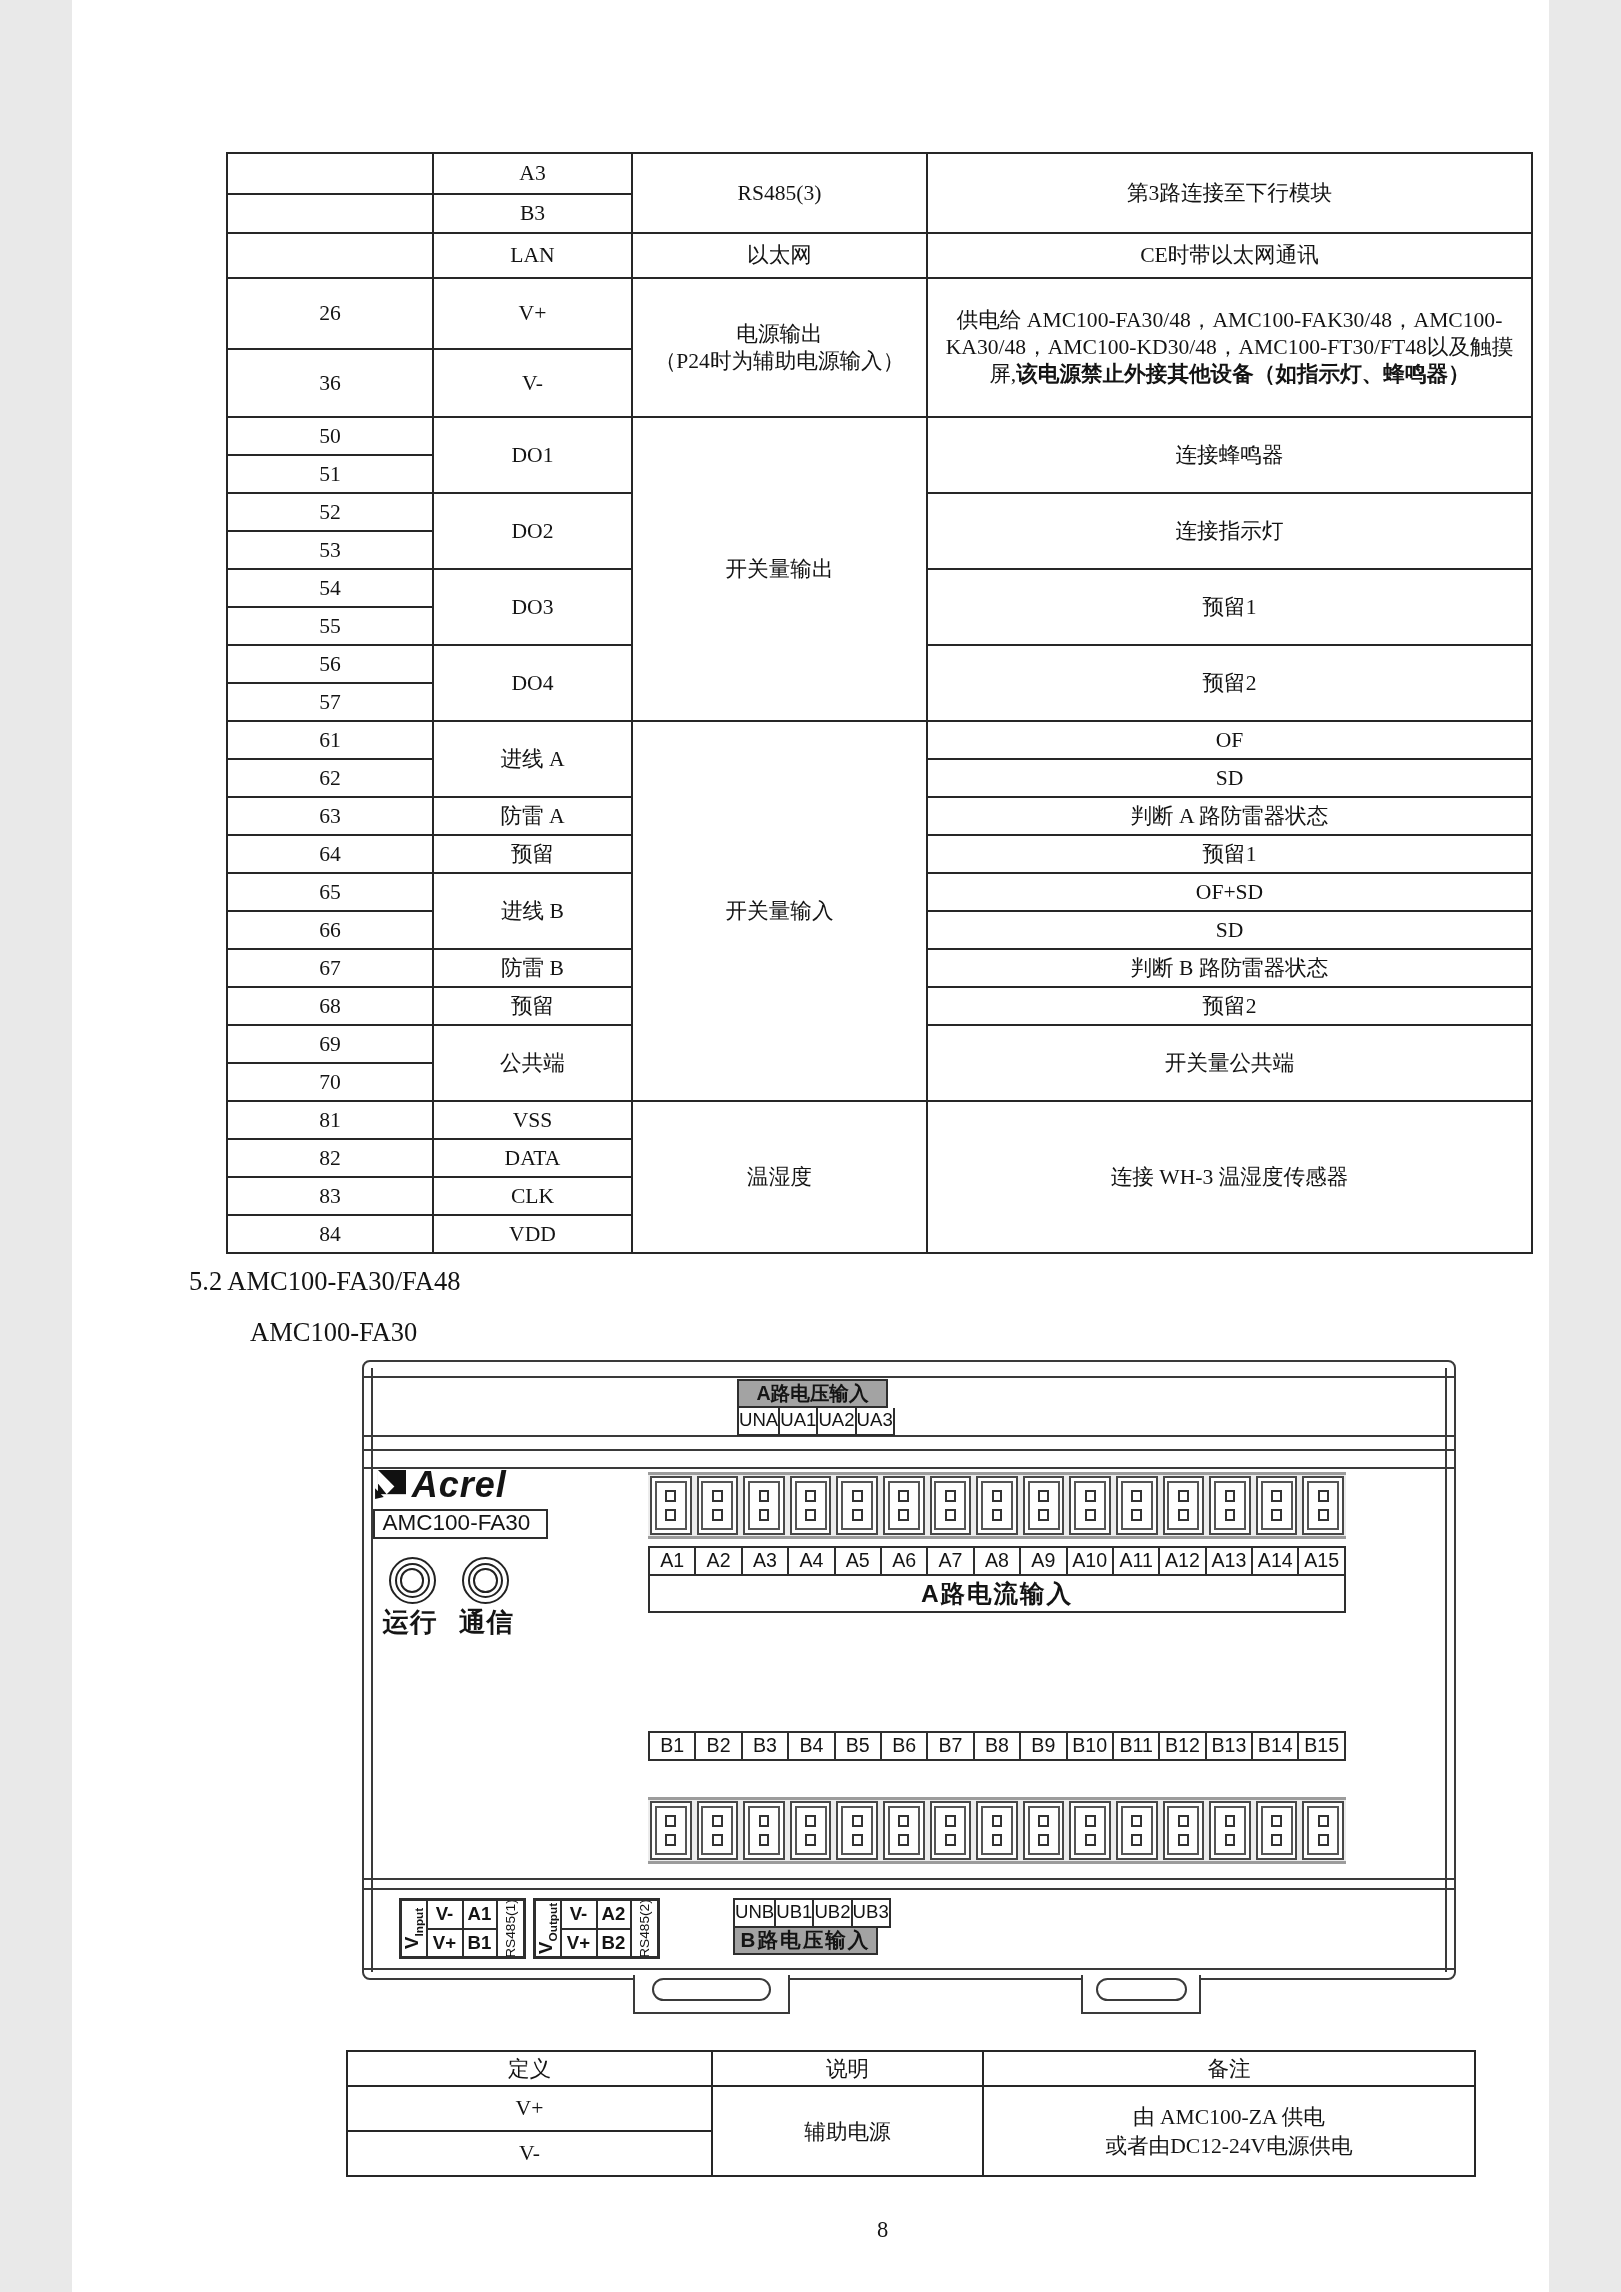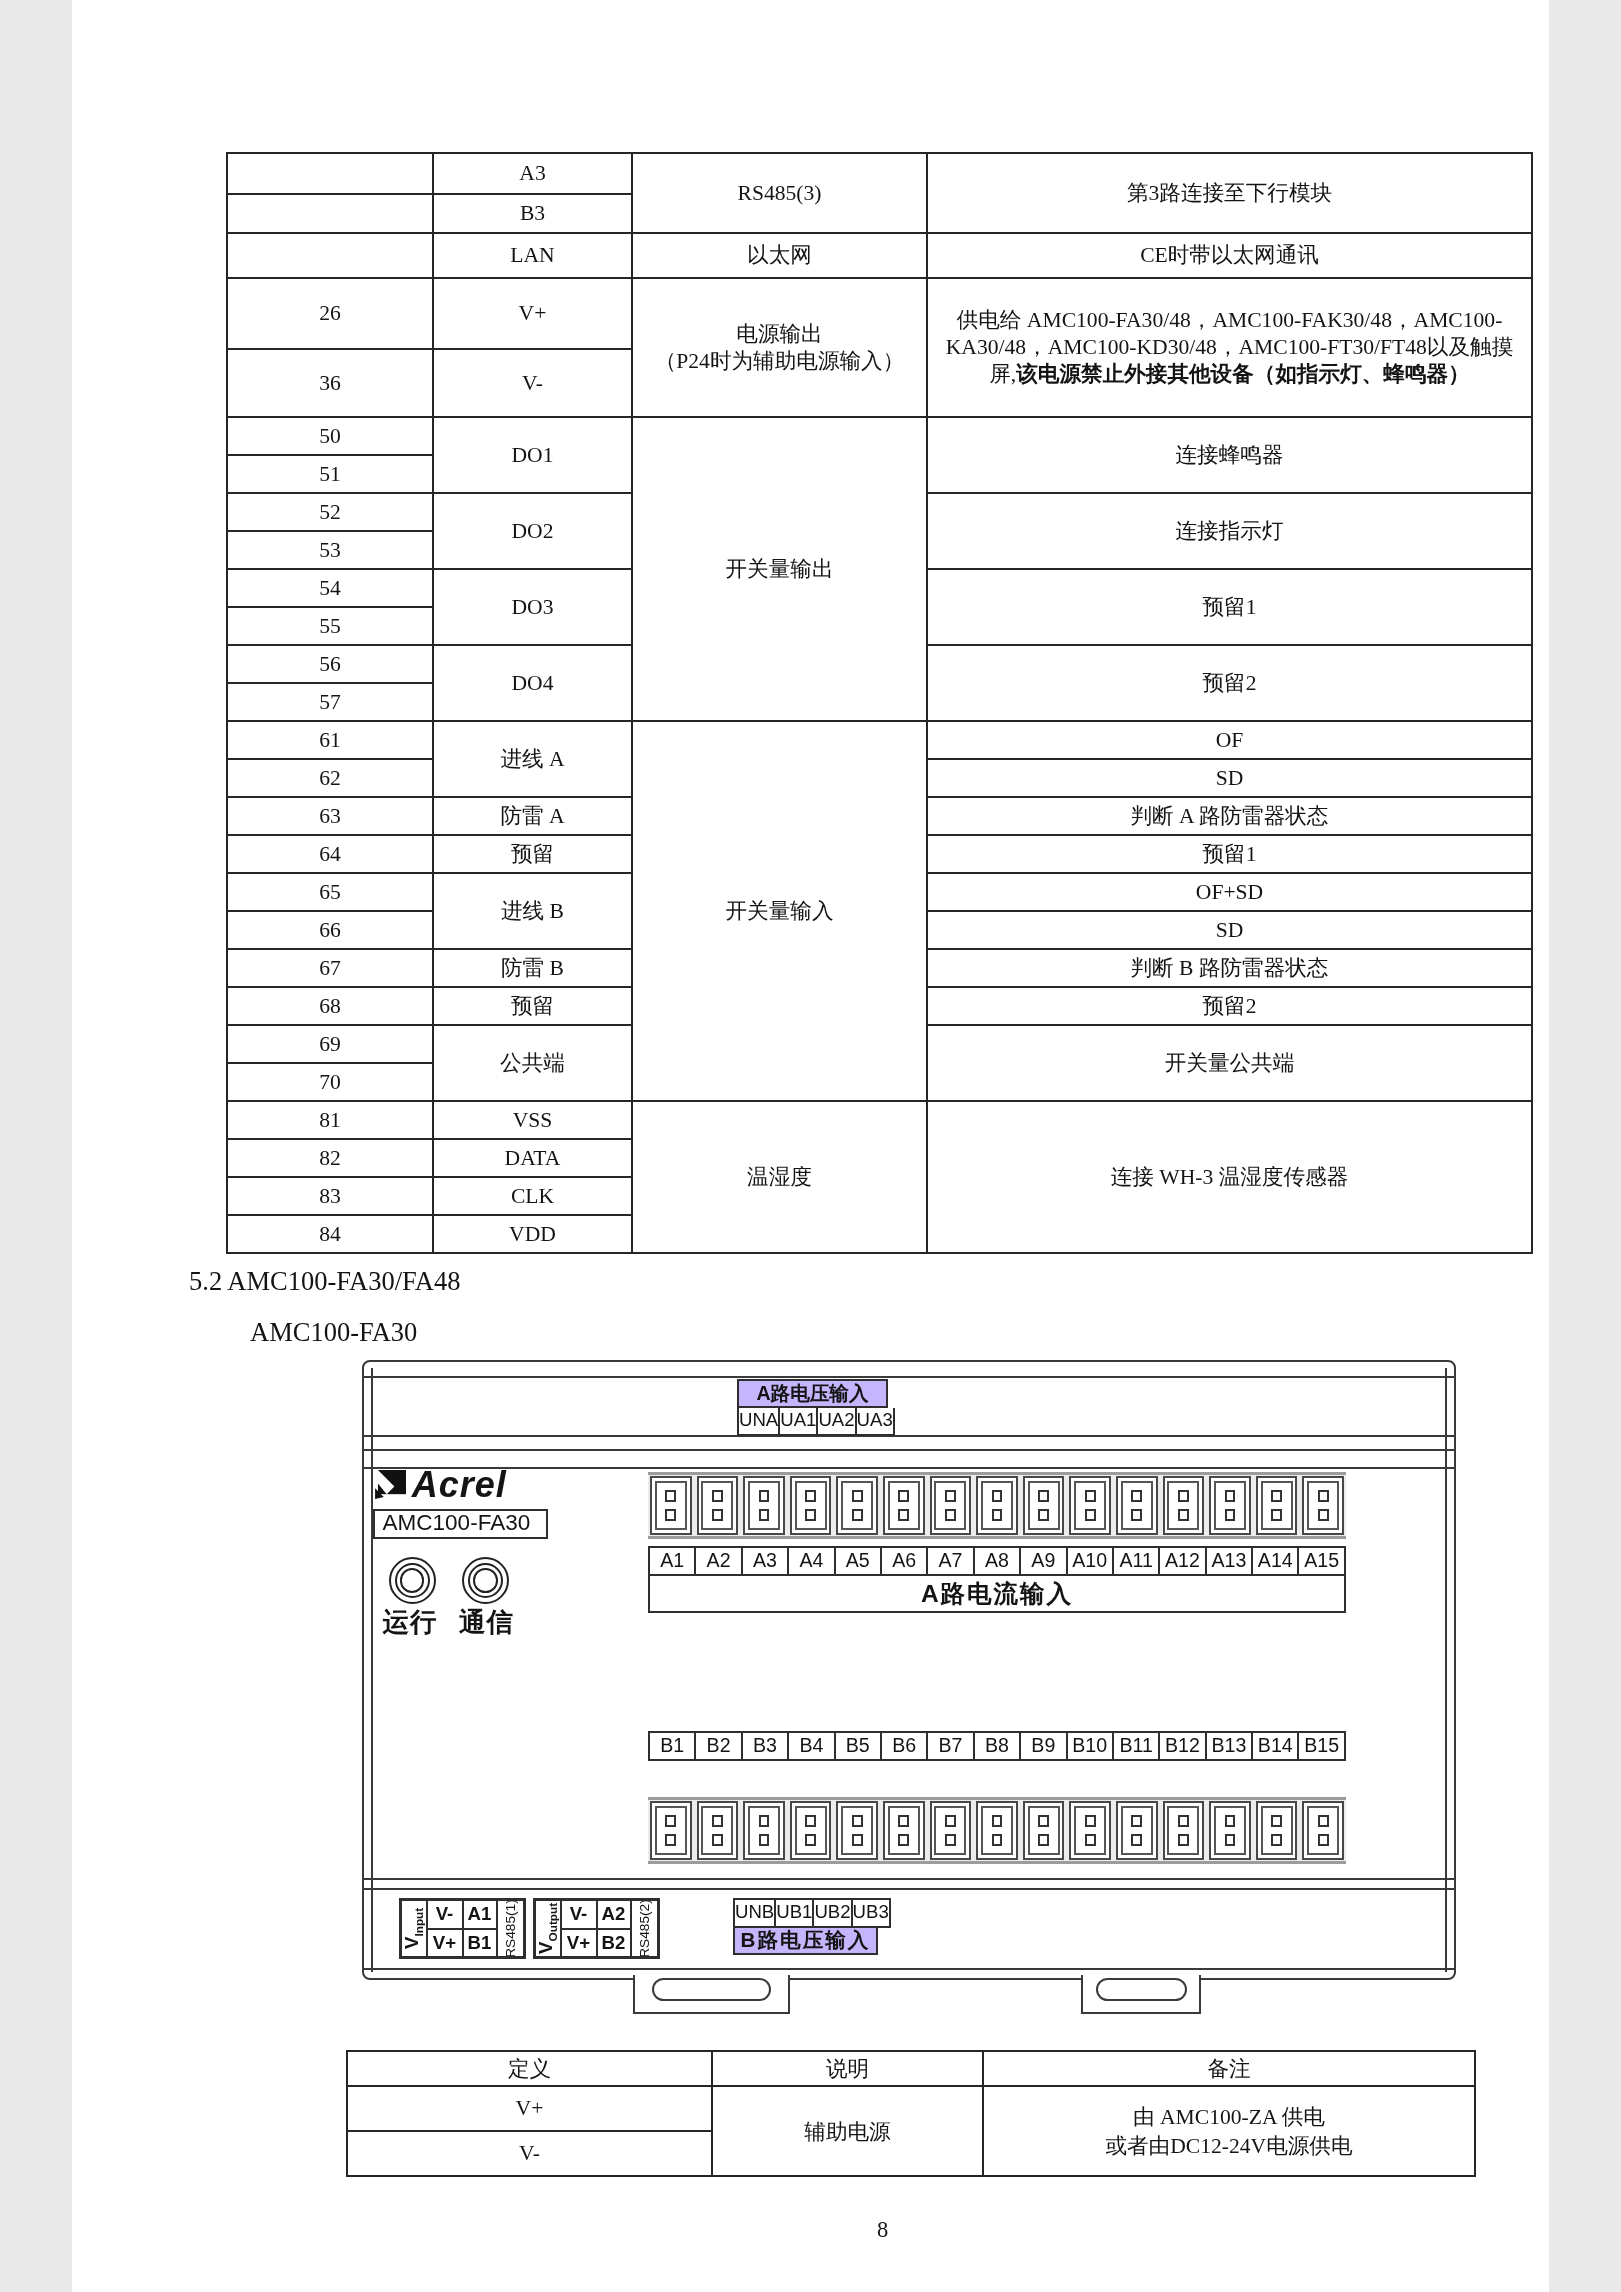--- a/index.html
+++ b/index.html
@@ -16,21 +16,21 @@
   .h-sec{position:absolute;left:117px;top:1266px;font-size:26.5px;white-space:pre;}
   .h-sub{position:absolute;left:178px;top:1317px;font-size:26.5px;}
   
   .device{position:absolute;left:290px;top:1360px;width:1090px;height:616px;
           border:2.5px solid #3a3a3a;border-radius:7.8px;background:#fff;
           font-family:"Liberation Sans","DejaVu Sans",sans-serif;}
   .dline{position:absolute;left:0;right:0;border-top:2px solid #3a3a3a;}
   .dwall{position:absolute;top:5.9px;bottom:5.9px;border-left:2px solid #3a3a3a;}
   .vab{position:absolute;}
   .vab-title{border:2px solid #2e2e2e;height:25.5px;line-height:24.5px;text-align:center;
-             font-size:19.6px;font-weight:700;background:#c4b5fd;}
+             font-size:19.6px;font-weight:700;background:#a3a3a3;}
   .vab-cells{display:flex;}
   .vab-cell{flex:1;height:25.5px;line-height:24.5px;border:2px solid #2e2e2e;border-top:none;
             text-align:right;font-size:18.6px;}
   .vab-cell + .vab-cell{border-left:none;}
   .brand{position:absolute;display:flex;align-items:flex-start;justify-content:space-between;}
   .brand-txt{font-size:36px;font-weight:700;font-style:italic;letter-spacing:1px;line-height:29px;margin-left:3.9px;}
   .model-box{position:absolute;border:2px solid #2e2e2e;height:25.5px;line-height:24.5px;
              padding-left:7.8px;font-size:22.5px;background:#fff;}
   .led{position:absolute;width:43px;height:43px;border:2.5px solid #222;border-radius:50%;
        display:flex;align-items:center;justify-content:center;}

